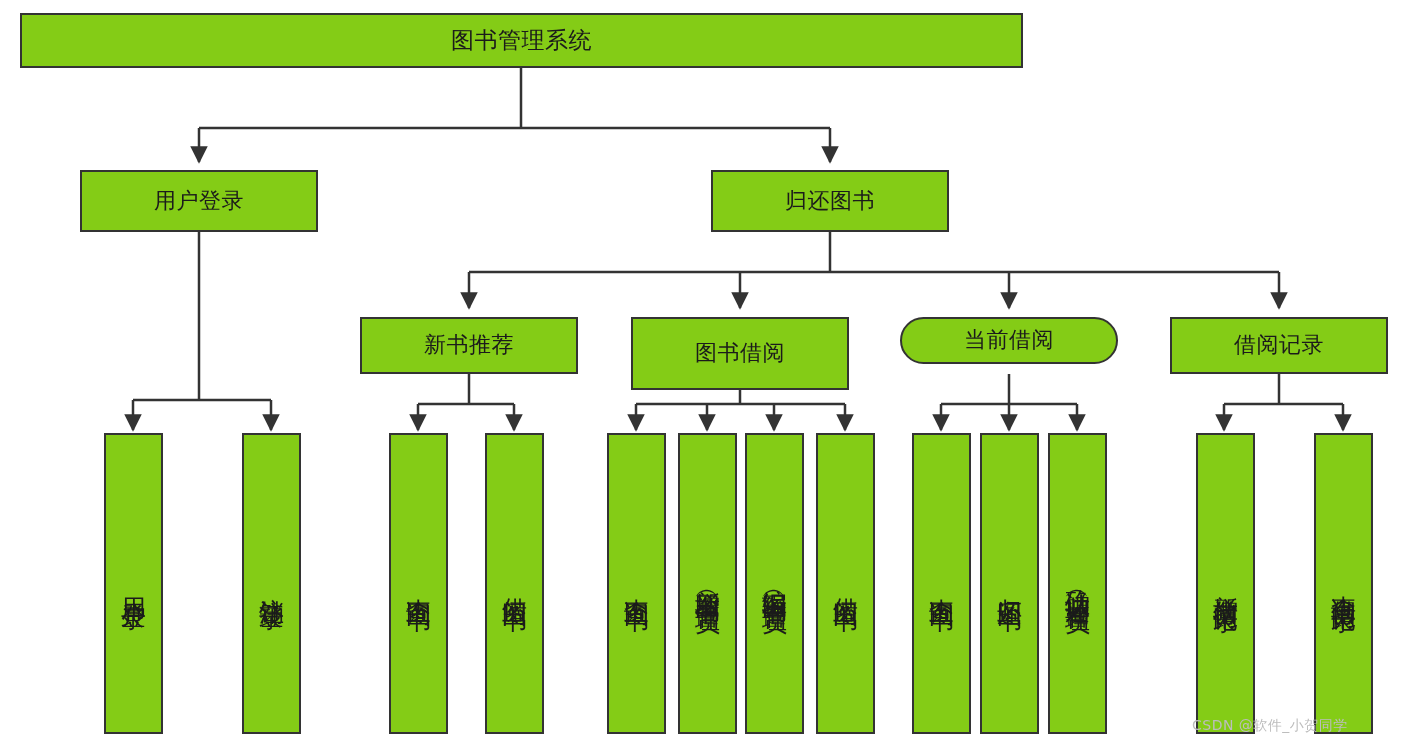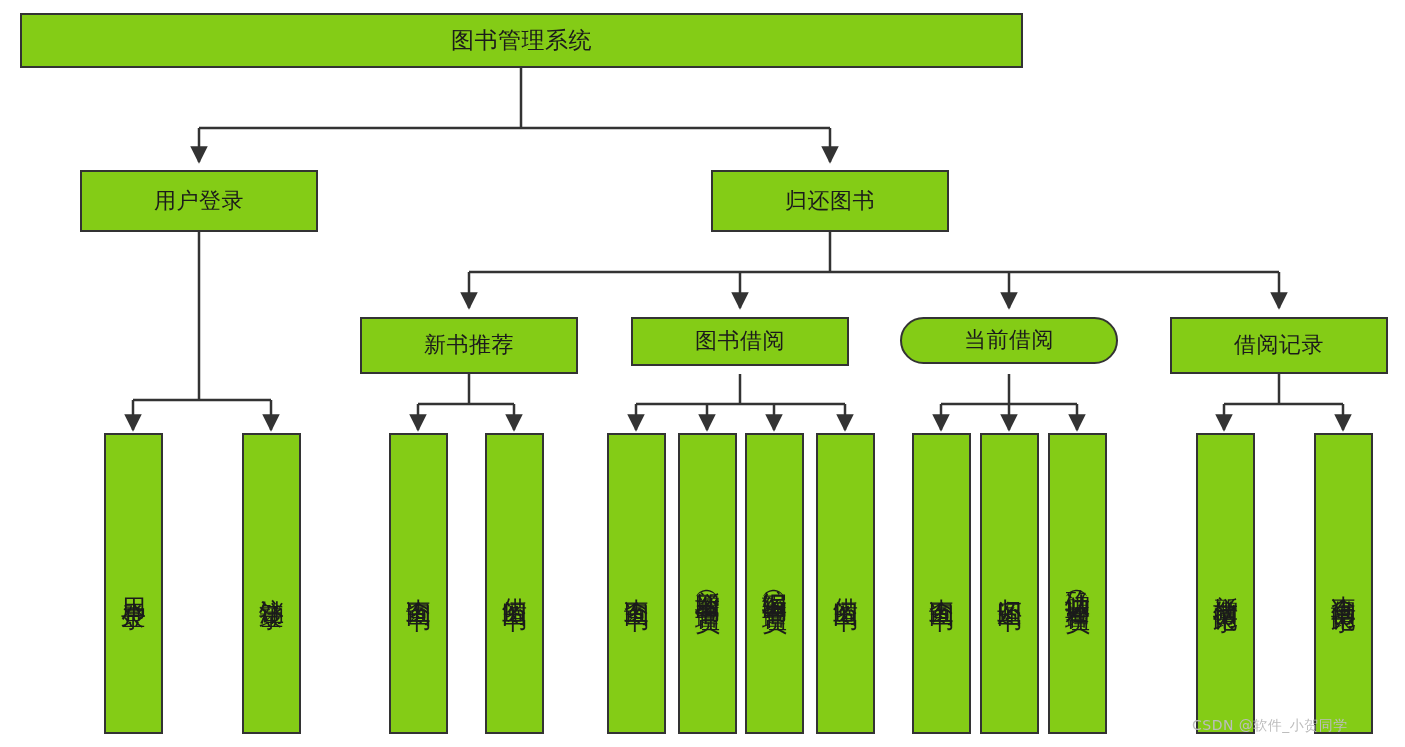--- a/index.html
+++ b/index.html
@@ -133,21 +133,21 @@
   <div class="node horiz" style="left:80px; top:170px; width:238px; height:62px;">
     <span class="label">用户登录</span>
   </div>
   <div class="node horiz" style="left:711px; top:170px; width:238px; height:62px;">
     <span class="label">归还图书</span>
   </div>
 
   <div class="node horiz" style="left:360px; top:317px; width:218px; height:57px;">
     <span class="label">新书推荐</span>
   </div>
-  <div class="node horiz" style="left:631px; top:317px; width:218px; height:49px;">
+  <div class="node horiz" style="left:631px; top:317px; width:218px; height:73px;">
     <span class="label">图书借阅</span>
   </div>
   <div class="node horiz" style="left:900px; top:317px; width:218px; height:47px;border-radius:24px;">
     <span class="label">当前借阅</span>
   </div>
   <div class="node horiz" style="left:1170px; top:317px; width:218px; height:57px;justify-content:center;">
     <span class="label">借阅记录</span>
   </div>
 
   <div class="node vert" style="left:104px; top:433px; width:59px; height:301px;">

